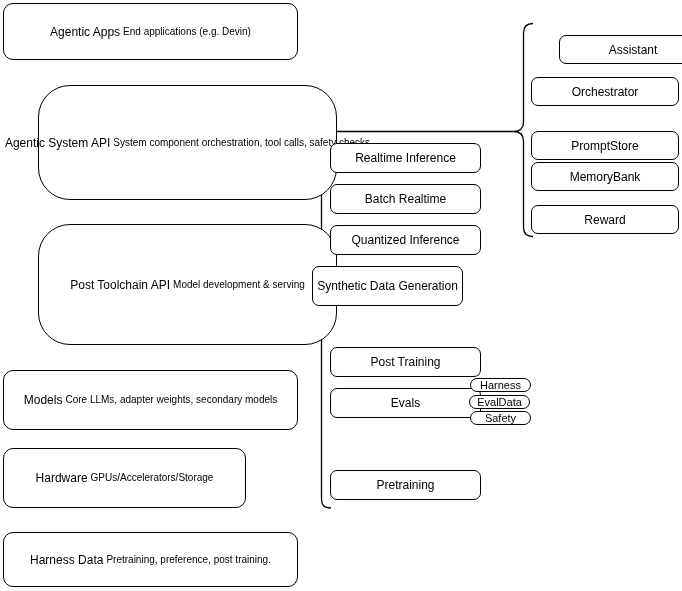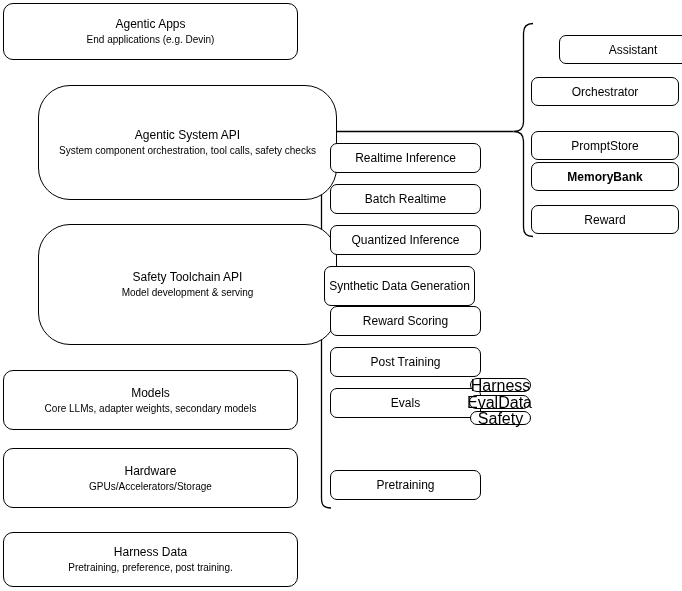--- a/index.html
+++ b/index.html
@@ -23,21 +23,21 @@
     width: 682px;
     height: 591px;
     pointer-events: none;
   }
   .box {
     position: absolute;
     box-sizing: border-box;
     border: 1.3px solid #000000;
     background: #ffffff;
     display: flex;
-    flex-direction: column;
+    flex-direction: row;
     align-items: center;
     justify-content: center;
     text-align: center;
     gap: 3px;
   }
   .box .title {
     font-size: 12px;
     line-height: 14px;
     white-space: nowrap;
   }
@@ -65,21 +65,21 @@
   .pill {
     position: absolute;
     box-sizing: border-box;
     border: 1.3px solid #000000;
     background: #ffffff;
     border-radius: 7px;
     display: flex;
     align-items: center;
     justify-content: center;
     text-align: center;
-    font-size: 16px;
+    font-size: 11px;
     line-height: 11px;
     white-space: nowrap;
   }
 </style>
 </head>
 <body>
 
 <div class="canvas">
 
   <svg class="overlay" viewBox="0 0 682 591">
@@ -92,51 +92,50 @@
     <span class="title">Agentic Apps</span>
     <span class="subtitle">End applications (e.g. Devin)</span>
   </div>
 
   <div class="box api-box" style="left:2px; top:85px; width:299px; height:115px;">
     <span class="title">Agentic System API</span>
     <span class="subtitle">System component orchestration, tool calls, safety checks</span>
   </div>
 
   <div class="box api-box" style="left:2px; top:224px; width:299px; height:121px;">
-    <span class="title">Safety Toolchain API</span>
+    <span class="title">Post Toolchain API</span>
     <span class="subtitle">Model development &amp; serving</span>
   </div>
 
   <div class="box stack-box" style="left:3px; top:370px; width:295px; height:60px;">
     <span class="title">Models</span>
     <span class="subtitle">Core LLMs, adapter weights, secondary models</span>
   </div>
 
-  <div class="box stack-box" style="left:3px; top:448px; width:295px; height:60px;">
+  <div class="box stack-box" style="left:3px; top:448px; width:243px; height:60px;">
     <span class="title">Hardware</span>
     <span class="subtitle">GPUs/Accelerators/Storage</span>
   </div>
 
   <div class="box stack-box" style="left:3px; top:532px; width:295px; height:55px;">
     <span class="title">Harness Data</span>
     <span class="subtitle">Pretraining, preference, post training.</span>
   </div>
 
   <div class="item" style="left:330px; top:143px; width:151px; height:30px;">Realtime Inference</div>
   <div class="item" style="left:330px; top:184px; width:151px; height:30px;">Batch Realtime</div>
   <div class="item" style="left:330px; top:225px; width:151px; height:30px;">Quantized Inference</div>
-  <div class="item" style="left:324px; top:266px; width:151px; height:40px;">Synthetic Data Generation</div>
-  <div class="item" style="left:330px; top:306px; width:151px; height:30px;">Reward Scoring</div>
+  <div class="item" style="left:312px; top:266px; width:151px; height:40px;">Synthetic Data Generation</div>
   <div class="item" style="left:330px; top:347px; width:151px; height:30px;">Post Training</div>
   <div class="item" style="left:330px; top:388px; width:151px; height:30px;">Evals</div>
   <div class="item" style="left:330px; top:470px; width:151px; height:30px;">Pretraining</div>
 
   <div class="pill" style="left:470px; top:378px; width:61px; height:14px;">Harness</div>
   <div class="pill" style="left:469px; top:395px; width:61px; height:14px;">EvalData</div>
   <div class="pill" style="left:470px; top:411px; width:61px; height:14px;">Safety</div>
 
   <div class="item" style="left:559px; top:35px; width:148px; height:29px;">Assistant</div>
   <div class="item" style="left:531px; top:77px; width:148px; height:29px;">Orchestrator</div>
   <div class="item" style="left:531px; top:120px; width:148px; height:29px;margin-top:11px;">PromptStore</div>
-  <div class="item" style="left:531px; top:162px; width:148px; height:29px;font-weight:bold;">MemoryBank</div>
+  <div class="item" style="left:531px; top:162px; width:148px; height:29px;">MemoryBank</div>
   <div class="item" style="left:531px; top:205px; width:148px; height:29px;">Reward</div>
 
 </div>
 
 </body></html>

